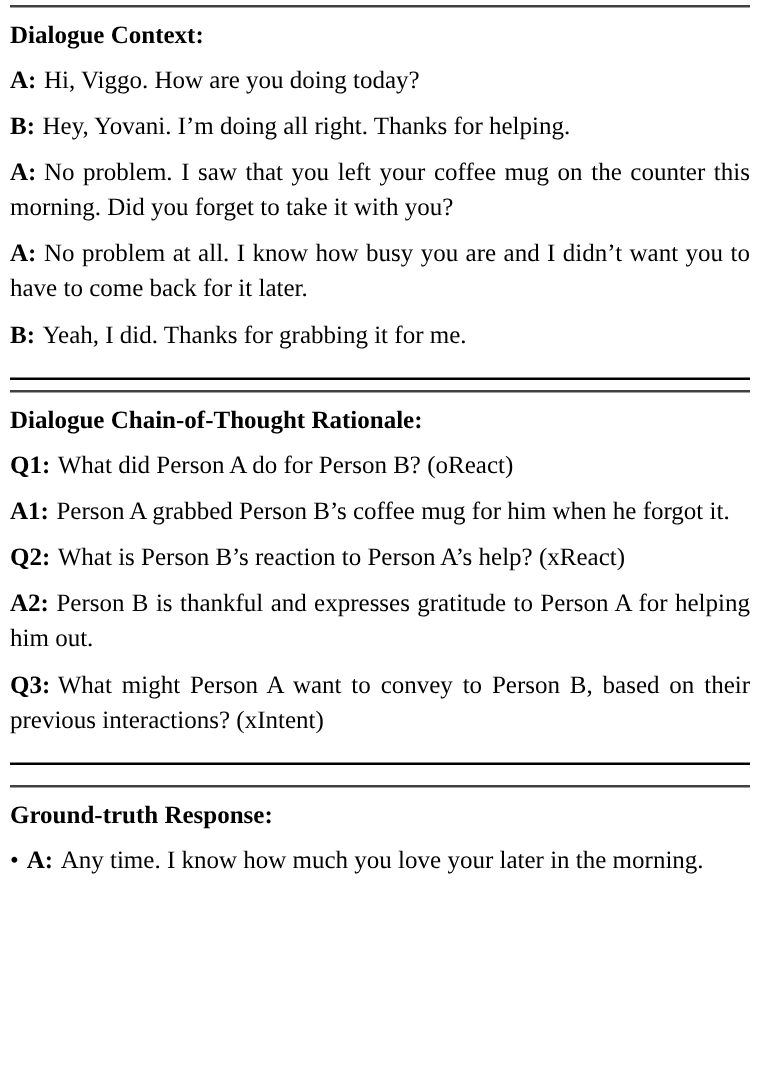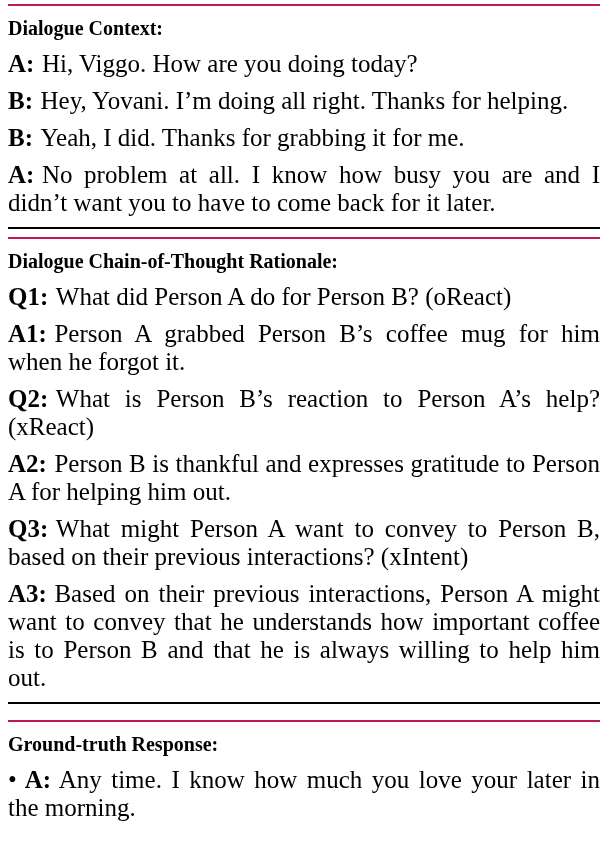--- a/index.html
+++ b/index.html
@@ -8,38 +8,38 @@
     width: 608px;
     height: 868px;
     overflow: hidden;
     color: #000000;
     font-family: "Liberation Serif", "DejaVu Serif", serif;
   }
   .page {
     padding: 4px 8px 0 8px;
   }
   .section {
-    border-top: 2px solid #be185d;
+    border-top: 2px solid #404040;
     border-bottom: 2px solid #000000;
-    padding: 8px 0 10px 0;
+    padding: 8px 0 20px 0;
     margin-bottom: 8px;
   }
   .section:last-child {
     border-bottom: none;
     margin-bottom: 0;
     margin-top: 16px;
   }
   .sec-title {
     font-size: 20px;
     line-height: 28px;
     font-weight: bold;
     margin-bottom: 8px;
   }
   .item {
-    font-size: 25px;
+    font-size: 20px;
     line-height: 28px;
     text-align: justify;
     margin-bottom: 9px;
   }
   .item:last-child { margin-bottom: 0; }
   .spk { font-weight: bold; margin-right: 0.30em; }
   .bullet { margin-right: 0.32em; }
 </style>
 </head>
 <body>
@@ -49,24 +49,27 @@
   <div class="section">
     <div class="sec-title">Dialogue Context:</div>
 
     <p class="item">
       <span class="spk">A:</span><span>Hi, Viggo. How are you doing today?</span>
     </p>
     <p class="item">
       <span class="spk">B:</span><span>Hey, Yovani. I’m doing all right. Thanks for helping.</span>
     </p>
     <p class="item">
-      <span class="spk">B:</span><span>Yeah, I did. Thanks for grabbing it for me.</span>
+      <span class="spk">A:</span><span>No problem. I saw that you left your coffee mug on the counter this morning. Did you forget to take it with you?</span>
     </p>
     <p class="item">
       <span class="spk">A:</span><span>No problem at all. I know how busy you are and I didn’t want you to have to come back for it later.</span>
+    </p>
+    <p class="item">
+      <span class="spk">B:</span><span>Yeah, I did. Thanks for grabbing it for me.</span>
     </p>
   </div>
 
   <div class="section">
     <div class="sec-title">Dialogue Chain-of-Thought Rationale:</div>
 
     <p class="item">
       <span class="spk">Q1:</span><span>What did Person A do for Person B? (oReact)</span>
     </p>
     <p class="item">
@@ -74,23 +77,20 @@
     </p>
     <p class="item">
       <span class="spk">Q2:</span><span>What is Person B’s reaction to Person A’s help? (xReact)</span>
     </p>
     <p class="item">
       <span class="spk">A2:</span><span>Person B is thankful and expresses gratitude to Person A for helping him out.</span>
     </p>
     <p class="item">
       <span class="spk">Q3:</span><span>What might Person A want to convey to Person B, based on their previous interactions? (xIntent)</span>
     </p>
-    <p class="item">
-      <span class="spk">A3:</span><span>Based on their previous interactions, Person A might want to convey that he understands how important coffee is to Person B and that he is always willing to help him out.</span>
-    </p>
   </div>
 
   <div class="section">
     <div class="sec-title">Ground-truth Response:</div>
 
     <p class="item">
       <span class="bullet">•</span><span class="spk">A:</span><span>Any time. I know how much you love your later in the morning.</span>
     </p>
   </div>
 

